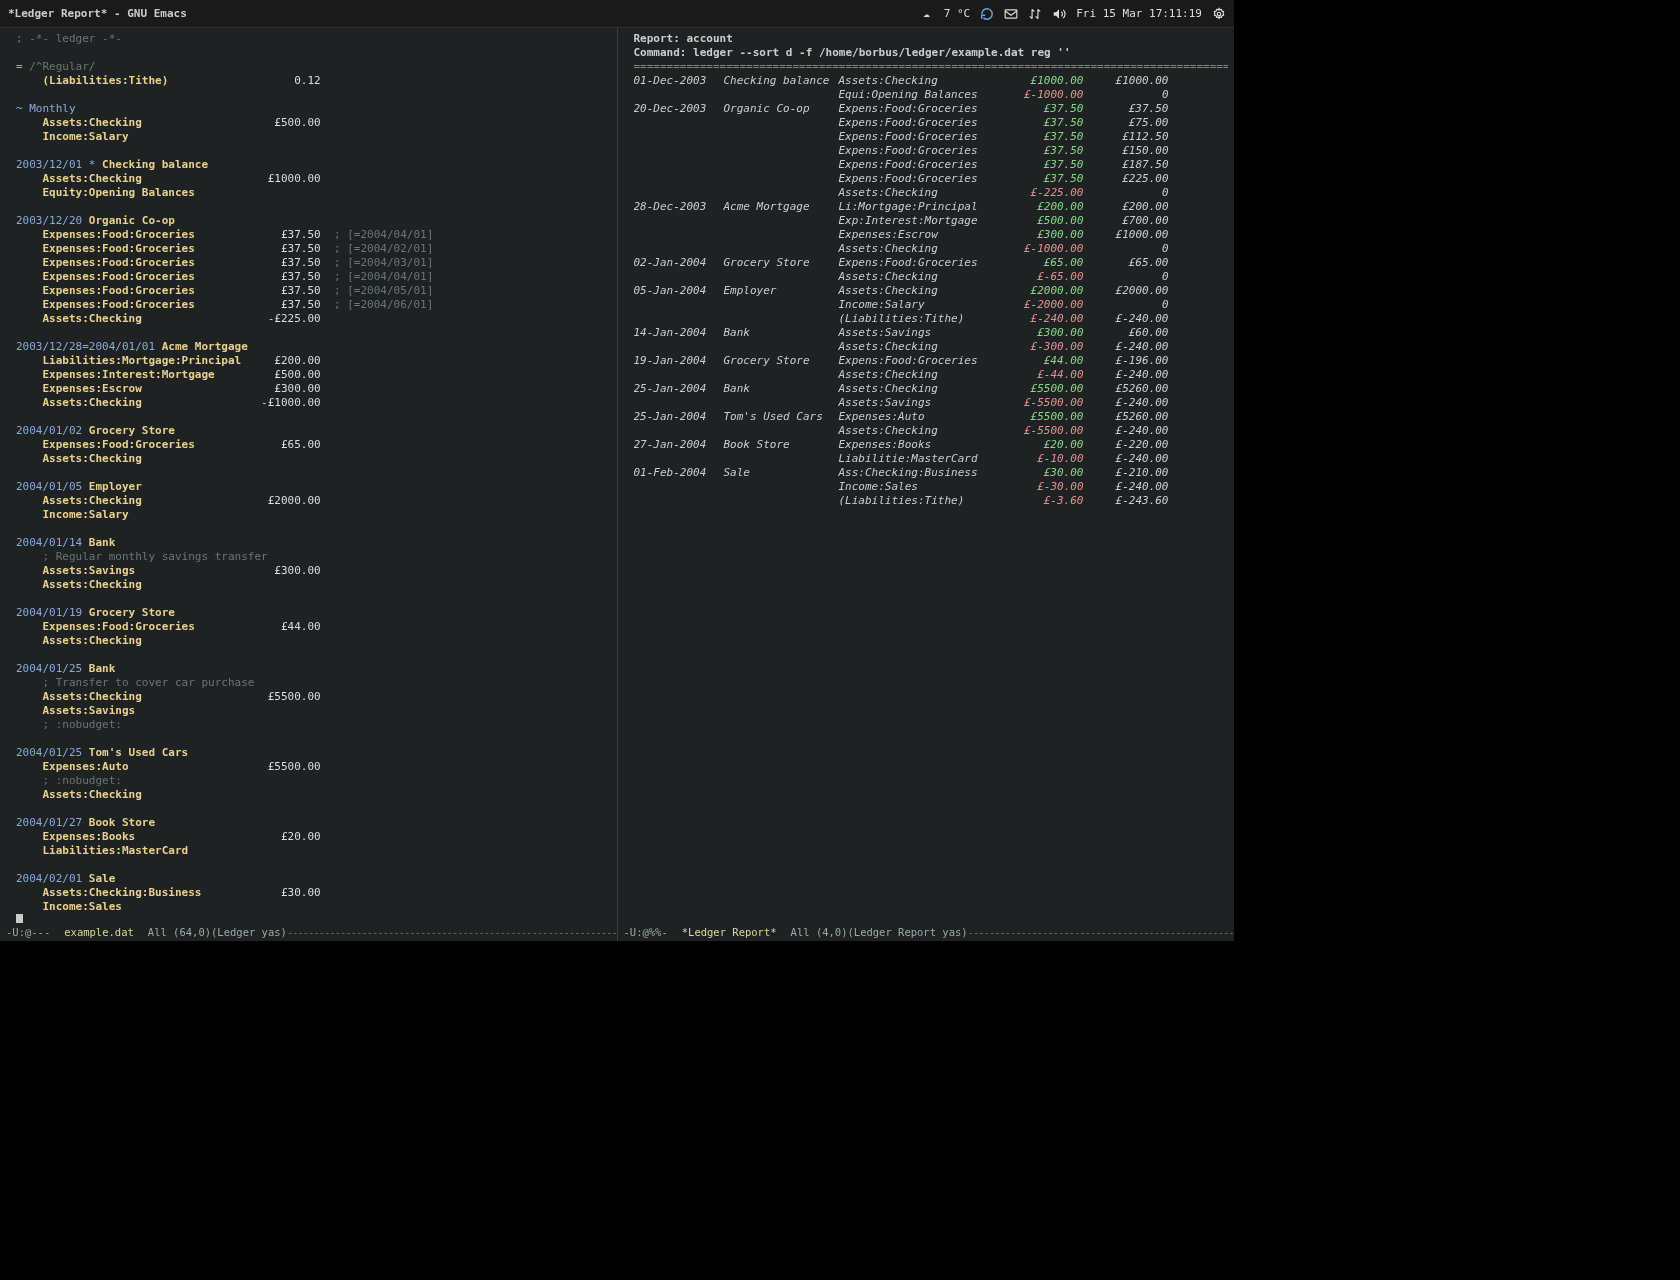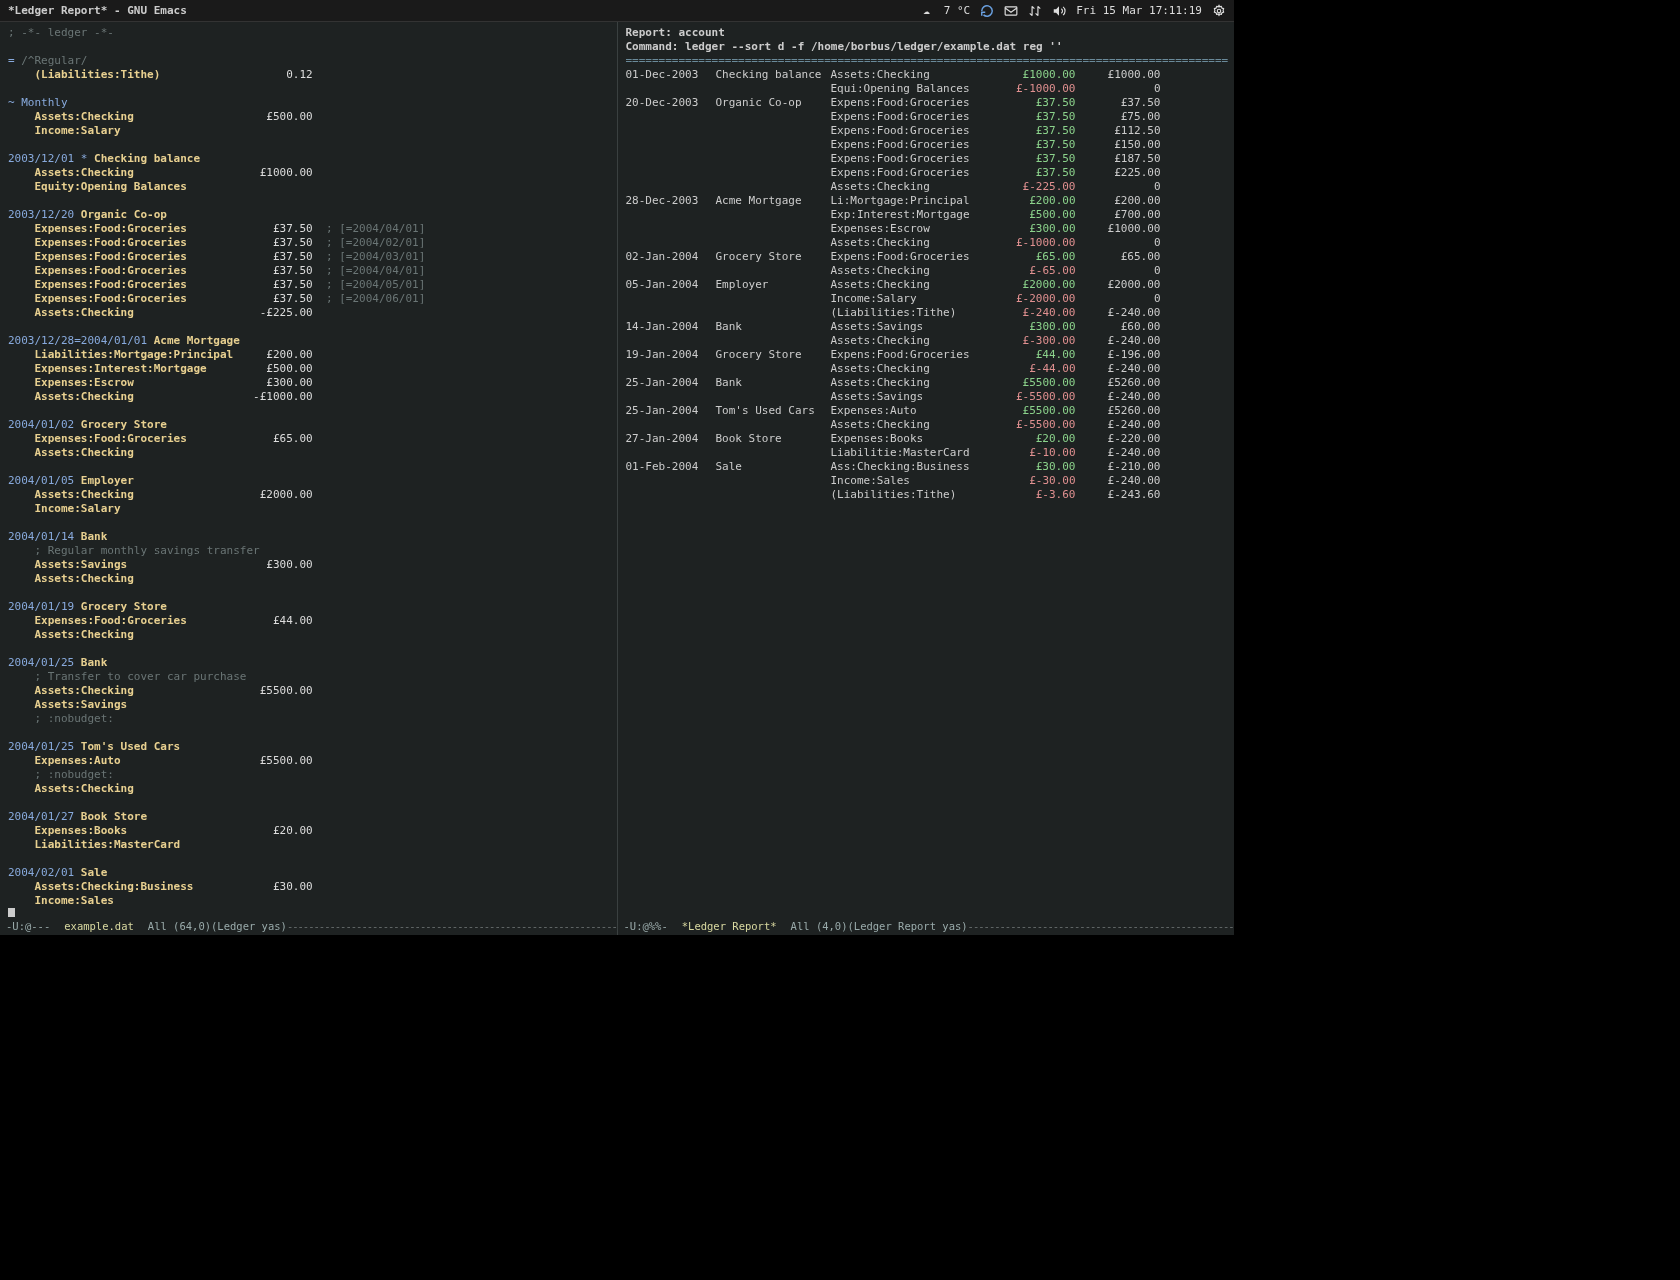--- a/index.html
+++ b/index.html
@@ -6,41 +6,41 @@
   body {
     background: #000;
     font-family: "DejaVu Sans Mono", "Consolas", monospace;
     font-size: 11px;
     color: #ccc;
     width: 1234px;
     height: 941px;
     overflow: hidden;
   }
   .topbar {
-    height: 22px;
+    height: 28px;
     background: #1a1a1a;
     display: flex;
     align-items: center;
     padding: 0 8px;
     color: #ddd;
     font-size: 11px;
     border-bottom: 1px solid #333;
   }
   .topbar-title { flex: 1; color: #ccc; font-weight: bold; }
   .topbar-right { display: flex; align-items: center; gap: 10px; }
   .topbar-right .ico { width: 14px; height: 14px; display: inline-flex; align-items:center; justify-content:center; color:#ddd; }
   .workspace {
     display: flex;
     height: calc(100% - 22px - 6px);
     background: #1e2222;
   }
   .pane {
     flex: 1;
     overflow: hidden;
-    padding: 4px 6px 0 8px;
+    padding: 4px 6px 0 16px;
     position: relative;
   }
   .pane.left { border-right: 1px solid #3a4040; }
   .modeline-row {
     position: absolute;
     bottom: 0; left: 0; right: 0;
     height: 18px;
     background: #1e2222;
     color: #9aa;
     display: flex;
@@ -57,21 +57,21 @@
   .comment { color: #6a7575; }
   .keyword { color: #88aadd; }
   .date { color: #88aadd; }
   .payee { color: #e8d090; font-weight: bold; }
   .account { color: #e8d090; font-weight: bold; }
   .amount { color: #ddd; }
   .neg { color: #e09090; }
   .pos-green { color: #8bd28b; }
   .header-text { color: #ccc; font-weight: bold; }
   .sep { color: #6a8a9a; }
-  .report-line { display: grid; grid-template-columns: 90px 115px 160px 85px 85px; line-height: 14px; height: 14px; white-space: pre; }
+  .report-line { display: grid; grid-template-columns: 90px 115px 160px 85px 85px; line-height: 14px; height: 14px; white-space: pre; font-style: italic; }
   .report-line .c1 { color: #ccc; }
   .report-line .c2 { color: #ccc; }
   .report-line .c3 { color: #ccc; }
   .report-line .c4 { text-align: right; }
   .report-line .c5 { text-align: right; color: #ccc; }
   .cursor { display:inline-block; width:7px; height:12px; background:#ccc; }
   .minibuffer { height:6px; background:#000;}
   svg { display:block; }
 </style>
 </head>

